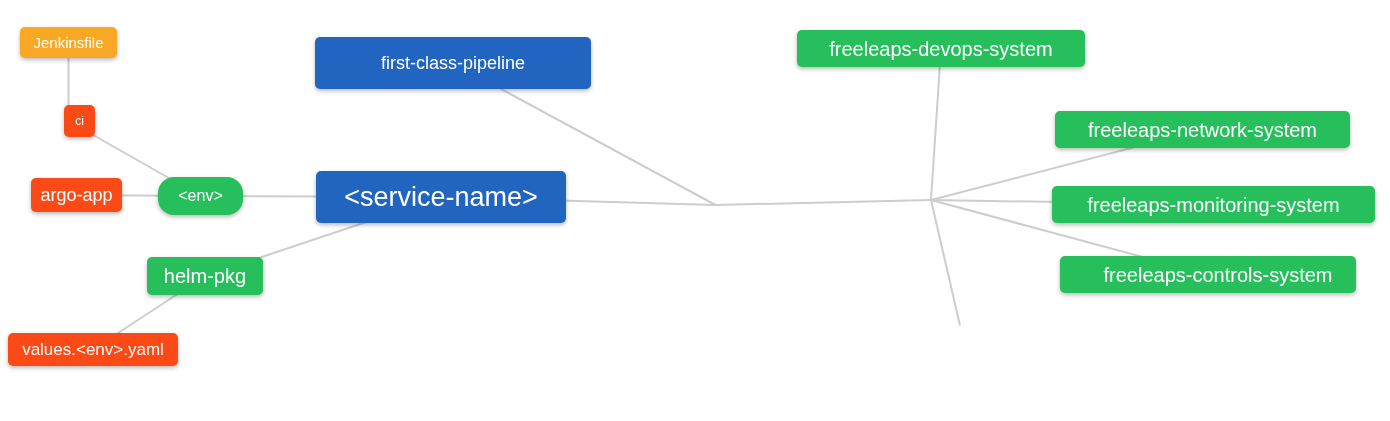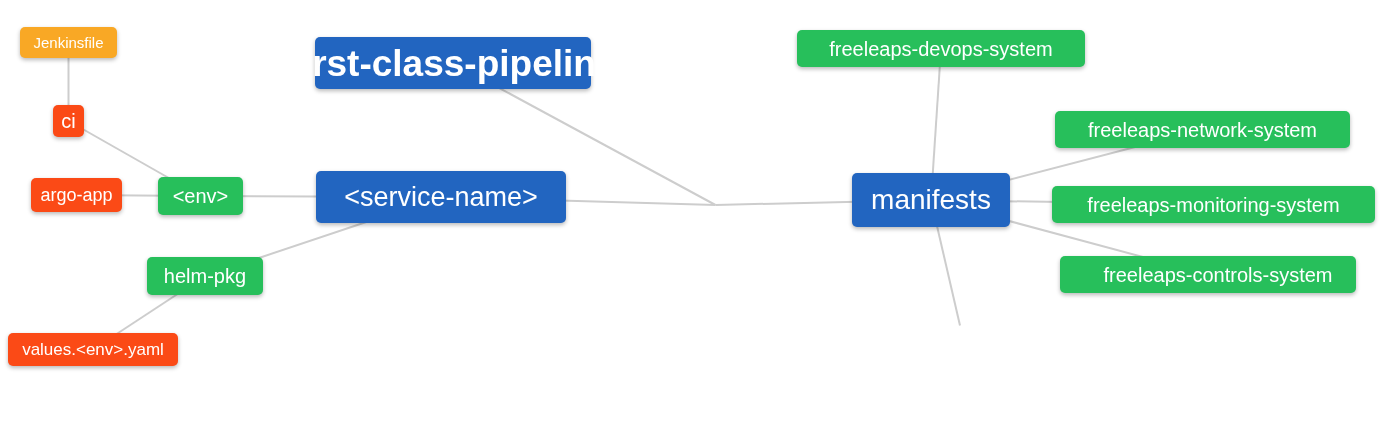--- a/index.html
+++ b/index.html
@@ -56,32 +56,31 @@
       <line x1="715.5" y1="205" x2="931" y2="200" stroke="#CDCDCD" stroke-width="2"></line>
       <line x1="931" y1="200" x2="941" y2="48.5" stroke="#CDCDCD" stroke-width="2"></line>
       <line x1="931" y1="200" x2="1202.5" y2="129.5" stroke="#CDCDCD" stroke-width="2"></line>
       <line x1="931" y1="200" x2="1213.5" y2="204.5" stroke="#CDCDCD" stroke-width="2"></line>
       <line x1="931" y1="200" x2="1208" y2="274.5" stroke="#CDCDCD" stroke-width="2"></line>
       <line x1="931" y1="200" x2="960" y2="325.5" stroke="#CDCDCD" stroke-width="2"></line>
     </svg>
 
   <div class="node orange" style="left:20px;  top:27px;  width:97px;  height:31px; font-size:15px;">Jenkinsfile</div>
 
-  <div class="node red" style="left:53px;  top:105px; width:31px;  height:32px; font-size:20px;">ci</div>
+  <div class="node red" style="left:64px;  top:105px; width:31px;  height:32px; font-size:12px;">ci</div>
 
   <div class="node red" style="left:31px;  top:178px; width:91px;  height:34px; font-size:18px;">argo-app</div>
 
-  <div class="node green" style="left:158px; top:177px; width:85px;  height:38px; font-size:20px;">&lt;env&gt;</div>
+  <div class="node green" style="left:158px; top:177px; width:85px;  height:38px; font-size:16px;border-radius:16px;">&lt;env&gt;</div>
 
   <div class="node blue" style="left:316px; top:171px; width:250px; height:52px; font-size:27px;">&lt;service-name&gt;</div>
 
-  <div class="node blue" style="left:315px; top:37px;  width:276px; height:52px; font-size:37px;font-weight:bold;">first-class-pipeline</div>
+  <div class="node blue" style="left:315px; top:37px;  width:276px; height:52px; font-size:18px;">first-class-pipeline</div>
 
 
-  <div class="node blue" style="left:852px; top:173px; width:158px; height:54px; font-size:28px;">manifests</div>
 
   <div class="node green" style="left:797px; top:30px;  width:288px; height:37px; font-size:20px;">freeleaps-devops-system</div>
 
   <div class="node green" style="left:1055px; top:111px; width:295px; height:37px; font-size:20px;">freeleaps-network-system</div>
 
   <div class="node green" style="left:1052px; top:186px; width:323px; height:37px; font-size:20px;">freeleaps-monitoring-system</div>
 
   <div class="node green" style="left:1060px; top:256px; width:296px; height:37px; font-size:20px;padding-left:20px;">freeleaps-controls-system</div>
 
 

